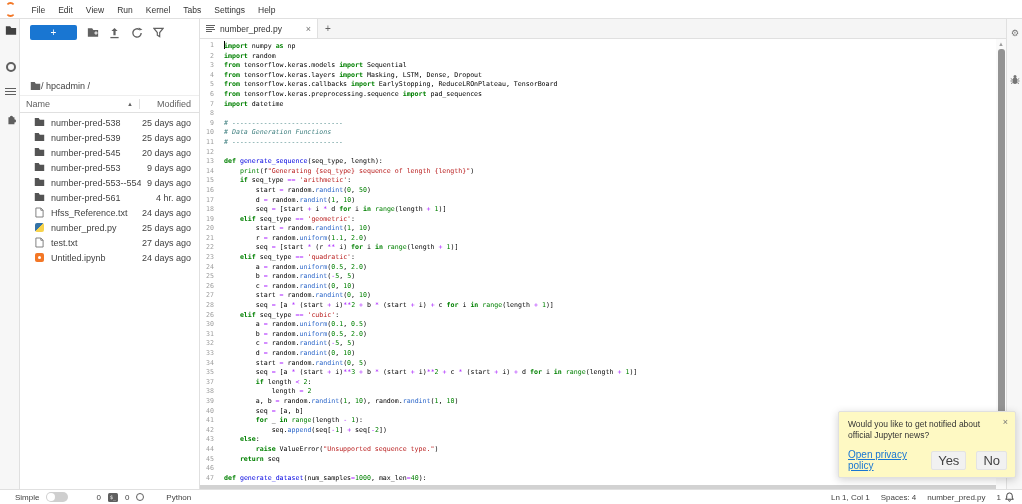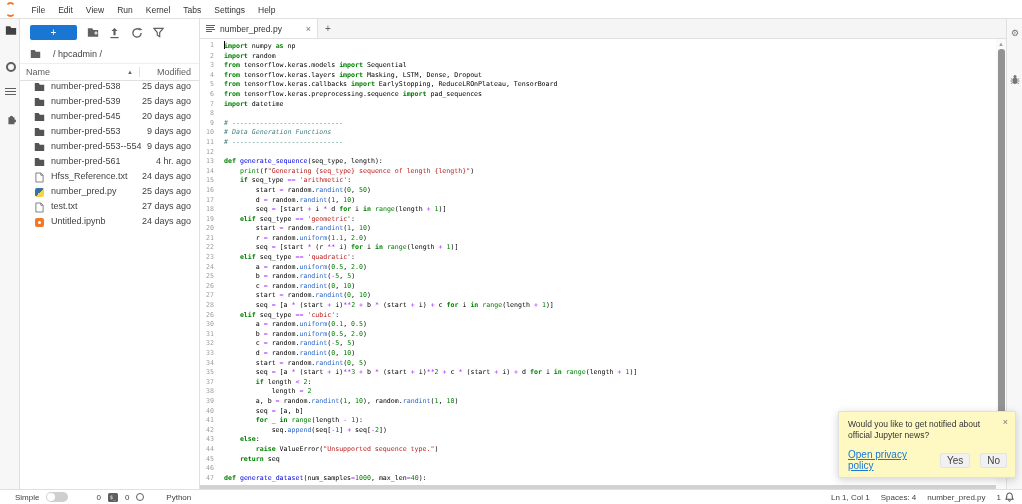--- a/index.html
+++ b/index.html
@@ -23,27 +23,27 @@
   .lsicon { position:absolute; left:4px; width:13px; height:13px; display:flex; align-items:center; justify-content:center; }
   .ring { width:10px; height:10px; border:2.4px solid #5f5f5f; border-radius:50%; }
   .toc b { display:block; width:11px; height:1.6px; background:#5f5f5f; margin:1.4px 0; }
 
   
   .browser { width:180px; background:#fff; border-right:1px solid #e0e0e0; font-size:9px; color:#424242; }
   .fbtoolbar { display:flex; align-items:center; padding:5px 8px 2px 10px; gap:9px; height:24px; }
   .newlaunch { width:47px; height:15px; background:#1976d2; border:none; border-radius:2px;
     color:#fff; font-size:10px; line-height:13px; }
   .tbicon { width:13px; height:13px; display:flex; align-items:center; justify-content:center; }
-  .breadcrumb { display:flex; align-items:flex-start; gap:12px; padding:6px 8px 4px 10px; color:#424242; }
+  .breadcrumb { display:flex; align-items:flex-start; gap:0; padding:6px 8px 4px 10px; color:#424242;margin-top:32px; }
   .listheader { display:flex; align-items:center; padding:3px 8px 3px 6px; color:#616161;
     border-bottom:1px solid #e0e0e0; border-top:1px solid #eee; }
   .listheader .hname { flex:1; }
   .listheader .sort { font-size:6px; color:#616161; margin-right:6px; }
   .listheader .hmod { border-left:1px solid #e0e0e0; padding-left:8px; width:52px; text-align:right; }
-  .filelist .row { display:flex; align-items:flex-start; height:15px; padding:0 8px 0 13px; gap:6px; }
+  .filelist .row { display:flex; align-items:flex-end; height:15px; padding:0 8px 0 13px; gap:6px; }
   .filelist .fname { flex:1; white-space:nowrap; overflow:hidden; }
   .filelist .fdate { color:#424242; white-space:nowrap; }
   .icon12 { width:12px; height:12px; flex:0 0 12px; display:flex; align-items:center; justify-content:center; }
   .py-ic { width:9px; height:9px; border-radius:2px; background:linear-gradient(135deg,#3472a6 50%,#f7d34c 50%); }
   .nb-ic { width:9px; height:9px; border-radius:2px; background:#f37726; position:relative; }
   .nb-ic::after { content:""; position:absolute; left:3px; top:3px; width:3px; height:3px; background:#fff; border-radius:50%; }
 
   
   .main { flex:1; display:flex; flex-direction:column; min-width:0; }
   .tabbar { height:20px; background:#f5f5f5; border-bottom:1px solid #e0e0e0; display:flex; align-items:stretch; }
@@ -92,21 +92,21 @@
   .sb-right { margin-left:auto; display:flex; align-items:center; gap:11px; }
 
   
   .notif { position:absolute; right:6px; bottom:26px; width:178px; background:#fef9c3;
     border:1px solid #e0e0e0; border-radius:2px; box-shadow:0 2px 8px rgba(0,0,0,.18);
     padding:7px 8px 6px 9px; font-size:8.5px; color:#333; z-index:10; }
   .notif .msg { line-height:11px; padding-right:12px; }
   .notif .nclose { position:absolute; top:5px; right:7px; color:#757575; font-size:9px; }
   .notif .actions { display:flex; justify-content:flex-end; align-items:center; gap:10px; margin-top:8px; }
   .notif .link { color:#1976d2; text-decoration:underline; font-size:10px; }
-  .notif .nbtn { background:#f1f1f1; border:1px solid #e3e3e3; border-radius:2px; font-size:10px;
+  .notif .nbtn { background:#f1f1f1; border:1px solid #e3e3e3; border-radius:2px; font-size:13px;
     color:#424242; padding:1px 6px; }
 </style>
 </head>
 <body>
 
 <div class="menubar">
   <span class="logo">
       <i class="top"></i>
       <i class="bot"></i>
     </span>

